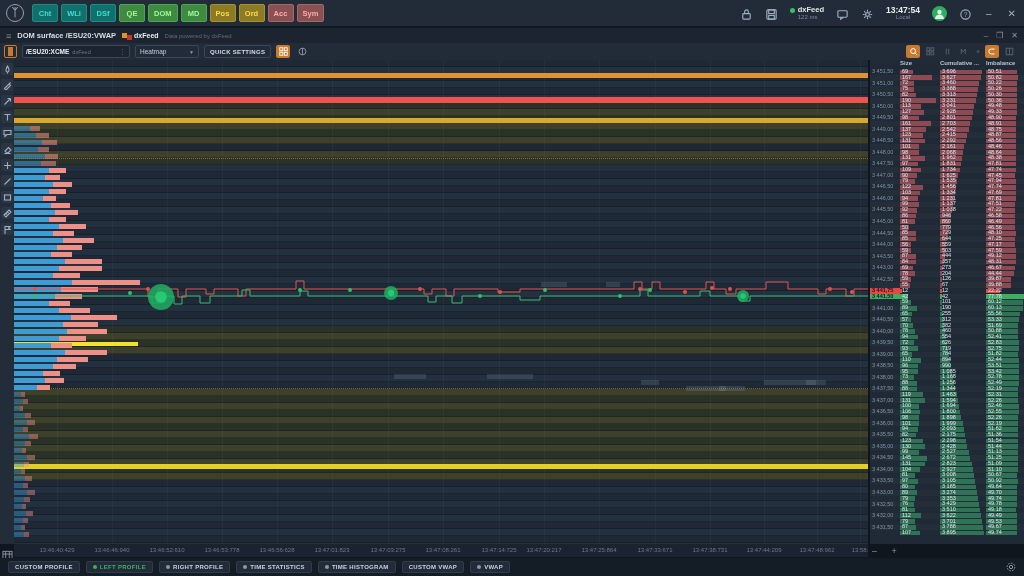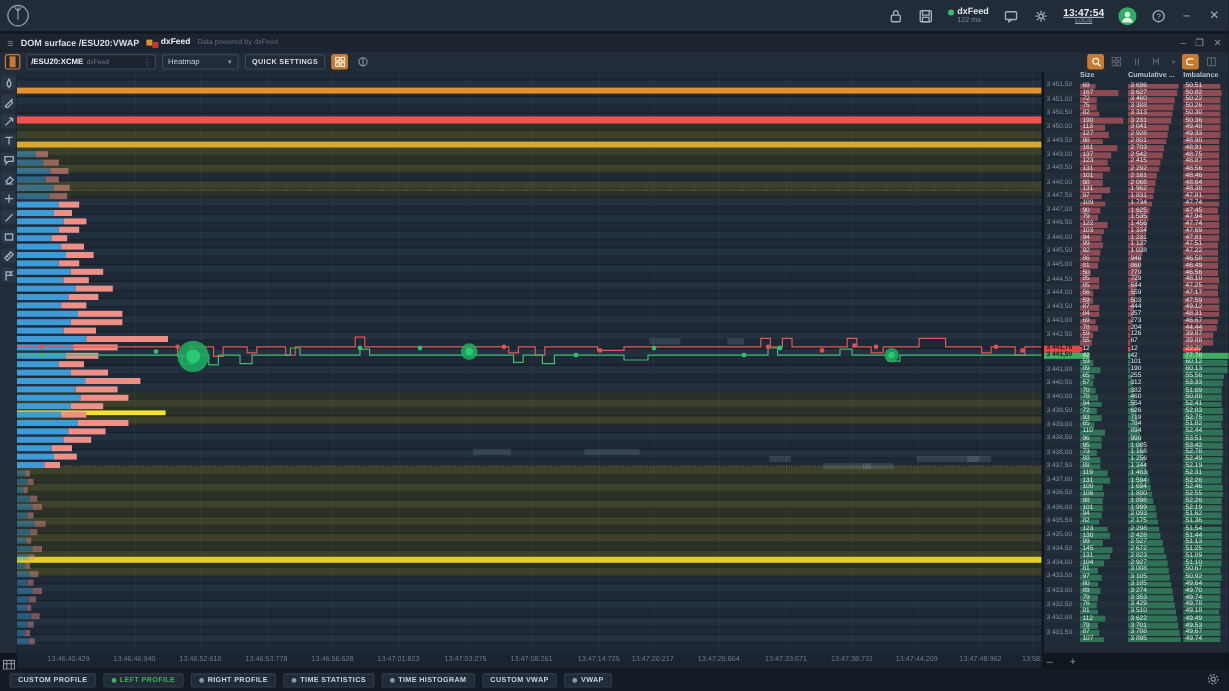--- a/index.html
+++ b/index.html
@@ -18,21 +18,21 @@
   .nav-green{ background:#3d8a40; color:#a2f79b; border:1px solid #4da550; }
   .nav-gold { background:#8d7a24; color:#ffd94e; border:1px solid #a79233; }
   .nav-rose { background:#8a5152; color:#ffabab; border:1px solid #a26766; }
   #winbar-right { margin-left:auto; display:flex; align-items:center; gap:12px; color:#9fb0c0; }
   .wicon { width:13px; height:13px; }
   .wicon svg { width:13px; height:13px; stroke:#9fb0c0; fill:none; stroke-width:1.2; }
   #conn { display:flex; flex-direction:column; align-items:flex-start; line-height:1; }
   #conn .row1 { display:flex; align-items:center; gap:3px; font-size:7.5px; font-weight:bold; color:#dfe7ee; }
   #conn .dot { width:5px; height:5px; border-radius:50%; background:#35c06a; }
   #conn .row2 { font-size:6px; color:#7a8violet90; color:#7a8a9a; margin-left:8px; }
-  #clock { text-align:center; line-height:1;text-decoration:underline; }
+  #clock { text-align:center; line-height:1; }
   #clock .t { font-size:8.5px; font-weight:bold; color:#e8eef4; }
   #clock .z { font-size:6px; color:#7a8a9a; }
   #avatar { width:15px; height:15px; border-radius:50%; background:#2fae62; position:relative; overflow:hidden; }
   #avatar svg { position:absolute; left:2px; top:2px; width:11px; height:11px; fill:#dff3e6; }
   .winctl { font-size:10px; color:#9fb0c0; cursor:pointer; padding:0 2px; }
 
   
   #ptitle { position:absolute; left:0; top:28px; width:1024px; height:15px; background:#1b242f;
     display:flex; align-items:center; gap:6px; padding:0 6px; }
   #ptitle .burger { color:#7e8ea0; font-size:9px; }
@@ -124,20 +124,32 @@
   #bgear { margin-left:auto; }
   #bgear svg { width:10px; height:10px; stroke:#8a98a8; fill:none; stroke-width:1.2; }
 </style>
 </head>
 <body>
 
 <div id="stage">
 
   <div id="winbar">
     <div id="logo">ᛉ</div>
+    <div id="nav" style="display:flex;gap:3px;margin-left:4px;">
+        <div class="navbtn nav-teal">Cht</div>
+        <div class="navbtn nav-teal">WLi</div>
+        <div class="navbtn nav-teal">DSf</div>
+        <div class="navbtn nav-green">QE</div>
+        <div class="navbtn nav-green">DOM</div>
+        <div class="navbtn nav-green">MD</div>
+        <div class="navbtn nav-gold">Pos</div>
+        <div class="navbtn nav-gold">Ord</div>
+        <div class="navbtn nav-rose">Acc</div>
+        <div class="navbtn nav-rose">Sym</div>
+      </div>
     <div id="winbar-right">
       <span class="wicon"><svg viewBox="0 0 14 14">
             <rect x="3" y="6" width="8" height="6" rx="1"></rect>
             <path d="M5 6 V4 a2 2 0 0 1 4 0 V6"></path>
           </svg></span>
       <span class="wicon"><svg viewBox="0 0 14 14">
             <rect x="2" y="2" width="10" height="10" rx="1"></rect>
             <rect x="4" y="2" width="6" height="4"></rect>
             <rect x="4" y="8" width="6" height="4"></rect>
           </svg></span>

